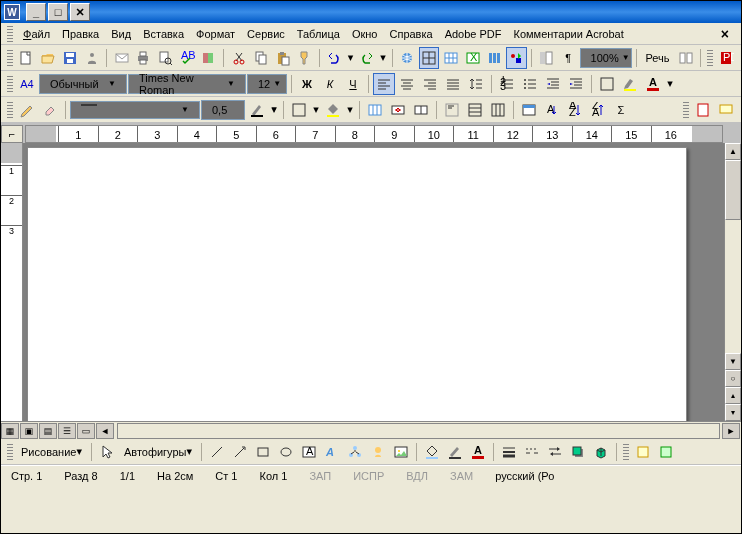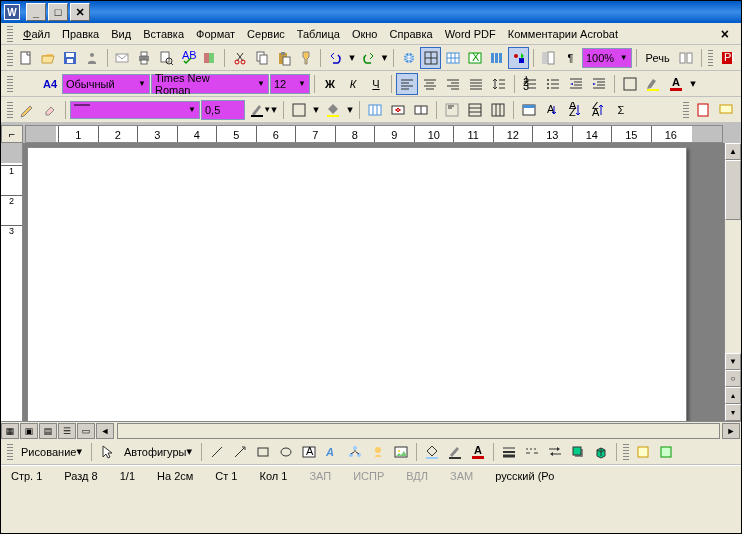--- a/index.html
+++ b/index.html
@@ -11,21 +11,21 @@
 .menubar { background: #ece9d8; height: 22px; display: flex; align-items: center; padding: 0 6px; border-bottom:1px solid #c0c0c0; }
 .menubar .grip { width:6px; height:16px; background:repeating-linear-gradient(#888 0 1px,transparent 1px 3px); margin-right:4px; }
 .menubar .mitem { padding: 2px 6px; cursor: pointer; }
 .menubar .mitem u { text-decoration: underline; }
 .menubar .closex { margin-left:auto; font-size:14px; font-weight:bold; padding:0 6px; cursor:pointer; }
 .toolbar { background: #ece9d8; height: 26px; display: flex; align-items: center; padding: 0 4px; border-bottom:1px solid #c0c0c0; gap:1px; }
 .toolbar .grip { width:6px; height:16px; background:repeating-linear-gradient(#888 0 1px,transparent 1px 3px); margin:0 2px; }
 .tbtn { width:22px; height:22px; display:flex; align-items:center; justify-content:center; cursor:pointer; border:1px solid transparent; }
 .tbtn.active { border:1px solid #316ac5; background:#c1d2ee; }
 .sep { width:1px; height:18px; background:#aca899; margin:0 3px; }
-.combo { height:20px; background:#d946ef; border:1px solid #7f9db9; display:flex; align-items:center; padding:0 3px; cursor:pointer; }
+.combo { height:20px; background:#737373; border:1px solid #7f9db9; display:flex; align-items:center; padding:0 10px; cursor:pointer; }
 .combo .dd { margin-left:auto; font-size:8px; color:#000; padding-left:3px; }
 .hruler { height:18px; background:#fff; border:1px solid #888; margin:3px 18px 0 3px; position:relative; font-size:9px; overflow:hidden; }
 .hruler .gray-l { position:absolute; left:0; top:0; height:100%; width:30px; background:#c0c0c0; }
 .hruler .gray-r { position:absolute; right:0; top:0; height:100%; width:30px; background:#c0c0c0; }
 .ticks { position:absolute; left:32px; top:0; right:32px; height:100%; display:flex; }
 .ticks span { flex:1; border-left:1px solid #666; text-align:center; line-height:18px; }
 .doc-area { display:flex; height:278px; background:#808080; }
 .vrule { width:22px; background:#fff; border-right:1px solid #888; position:relative; }
 .vrule .gray-t { position:absolute; top:0; left:0; right:0; height:20px; background:#c0c0c0; }
 .vticks { position:absolute; top:22px; left:0; right:0; bottom:0; }
@@ -58,21 +58,21 @@
   <div class="grip"></div>
   <div class="mitem"><u>Ф</u><span title="Файл">айл</span></div>
   <div class="mitem"><span>Правка</span></div>
   <div class="mitem"><span>Вид</span></div>
   <div class="mitem"><span>Вставка</span></div>
   <div class="mitem"><span>Формат</span></div>
   <div class="mitem"><span>Сервис</span></div>
   <div class="mitem"><span>Таблица</span></div>
   <div class="mitem"><span>Окно</span></div>
   <div class="mitem"><span>Справка</span></div>
-  <div class="mitem"><span>Word PDF</span></div>
+  <div class="mitem"><span>Adobe PDF</span></div>
   <div class="mitem"><span>Комментарии Acrobat</span></div>
   <div class="closex">×</div>
 </div>
 
 <div class="toolbar">
   <div class="grip"></div>
   <div class="tbtn">
       <svg viewBox="0 0 16 16">
         <rect x="3" y="2" width="9" height="12" fill="#fff" stroke="#555"></rect>
         <path d="M9 2v3h3" fill="none" stroke="#555"></path>
@@ -241,21 +241,21 @@
   <div class="tbtn">
       <svg viewBox="0 0 16 16">
         <rect x="3" y="2" width="10" height="12" fill="#c00"></rect>
         <text x="5" y="11" font-size="6" fill="#fff">PDF</text>
       </svg>
     </div>
 </div>
 
 <div class="toolbar">
   <div class="grip"></div>
-  <div class="tbtn" style="color:#00c;font-weight:bold;margin-left:23px;">
+  <div class="tbtn" style="color:#00c;font-weight:normal;">
       <span>A4</span>
     </div>
   <div class="combo" style="width:88px;">
       <span>Обычный</span>
       <span class="dd">▼</span>
     </div>
   <div class="combo" style="width:118px;gap:12px;">
       <span>Times New Roman</span>
       <span class="dd">▼</span>
     </div>

